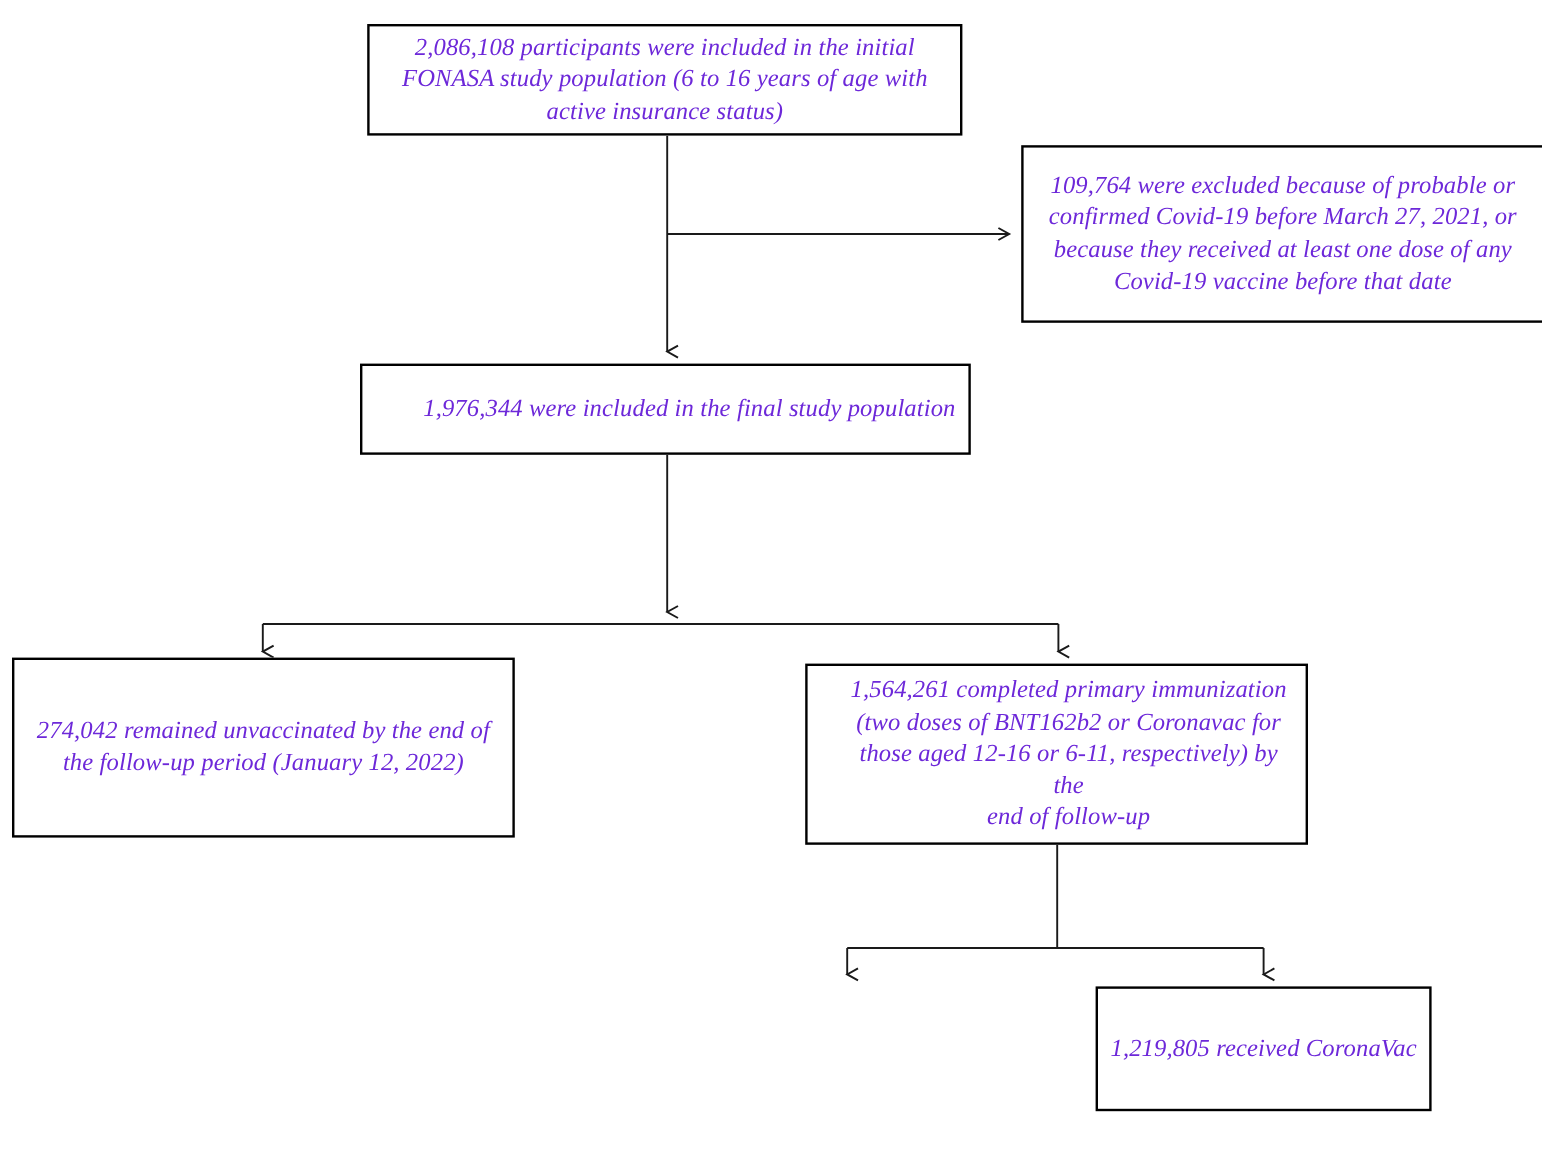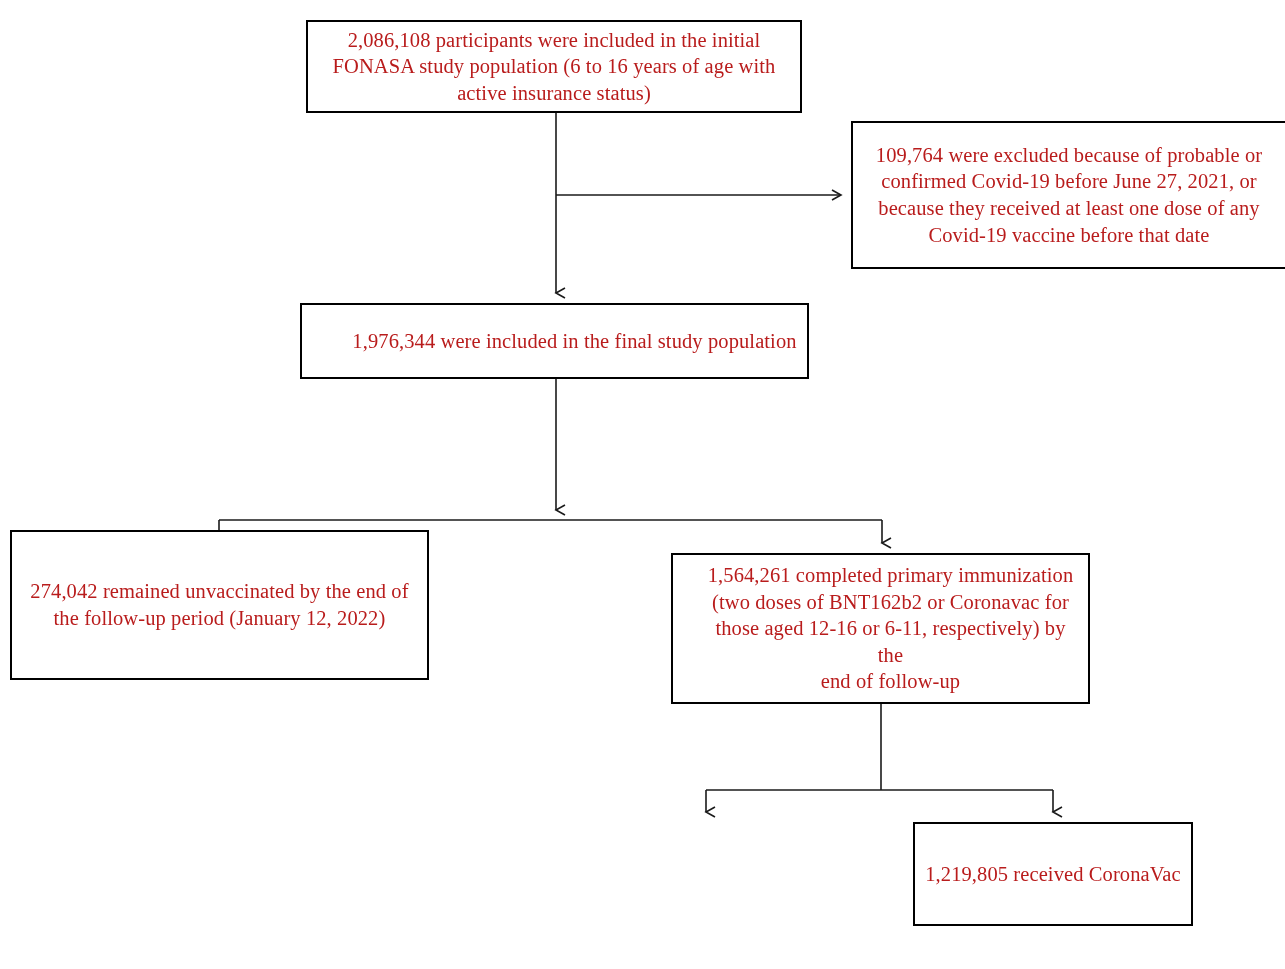--- a/index.html
+++ b/index.html
@@ -25,22 +25,23 @@
   }
   .node {
     position: absolute;
     box-sizing: border-box;
     border: 2px solid #000000;
     background: #ffffff;
     display: flex;
     align-items: center;
     justify-content: center;
     text-align: center;
-    color: #b91c1c;
+    color: #6d28d9;
     z-index: 2;
+    font-style: italic;
   }
   .node .node-text {
     display: block;
     width: 100%;
     padding: 0 10px;
     box-sizing: border-box;
     font-size: 20.5px;
     line-height: 1.30;
     white-space: pre-line;
     letter-spacing: 0.1px;
@@ -49,21 +50,21 @@
   #node-initial-population {
     left: 306px;  top: 20px;  width: 496px;  height: 93px;
   }
   #node-excluded {
     left: 851px;  top: 121px; width: 436px;  height: 148px;
   }
   #node-final-population {
     left: 300px;  top: 303px; width: 509px;  height: 76px; padding-left: 40px;
   }
   #node-unvaccinated {
-    left: 10px;   top: 530px; width: 419px;  height: 150px; text-align: center;
+    left: 10px;   top: 548px; width: 419px;  height: 150px; text-align: center;
   }
   #node-primary-immunization {
     left: 671px;  top: 553px; width: 419px;  height: 151px; padding-left: 20px;
   }
   #node-bnt162b2 {
     left: 567px;  top: 822px; width: 280px;  height: 114px;
   }
   #node-coronavac {
     left: 913px;  top: 822px; width: 280px;  height: 104px;
   }
@@ -108,21 +109,21 @@
   </svg>
 
   <div class="node" id="node-initial-population">
     <span class="node-text">2,086,108 participants were included in the initial
 FONASA study population (6 to 16 years of age with
 active insurance status)</span>
   </div>
 
   <div class="node" id="node-excluded">
     <span class="node-text">109,764 were excluded because of probable or
-confirmed Covid-19 before June 27, 2021, or
+confirmed Covid-19 before March 27, 2021, or
 because they received at least one dose of any
 Covid-19 vaccine before that date</span>
   </div>
 
   <div class="node" id="node-final-population">
     <span class="node-text">1,976,344 were included in the final study population</span>
   </div>
 
   <div class="node" id="node-unvaccinated">
     <span class="node-text">274,042 remained unvaccinated by the end of

